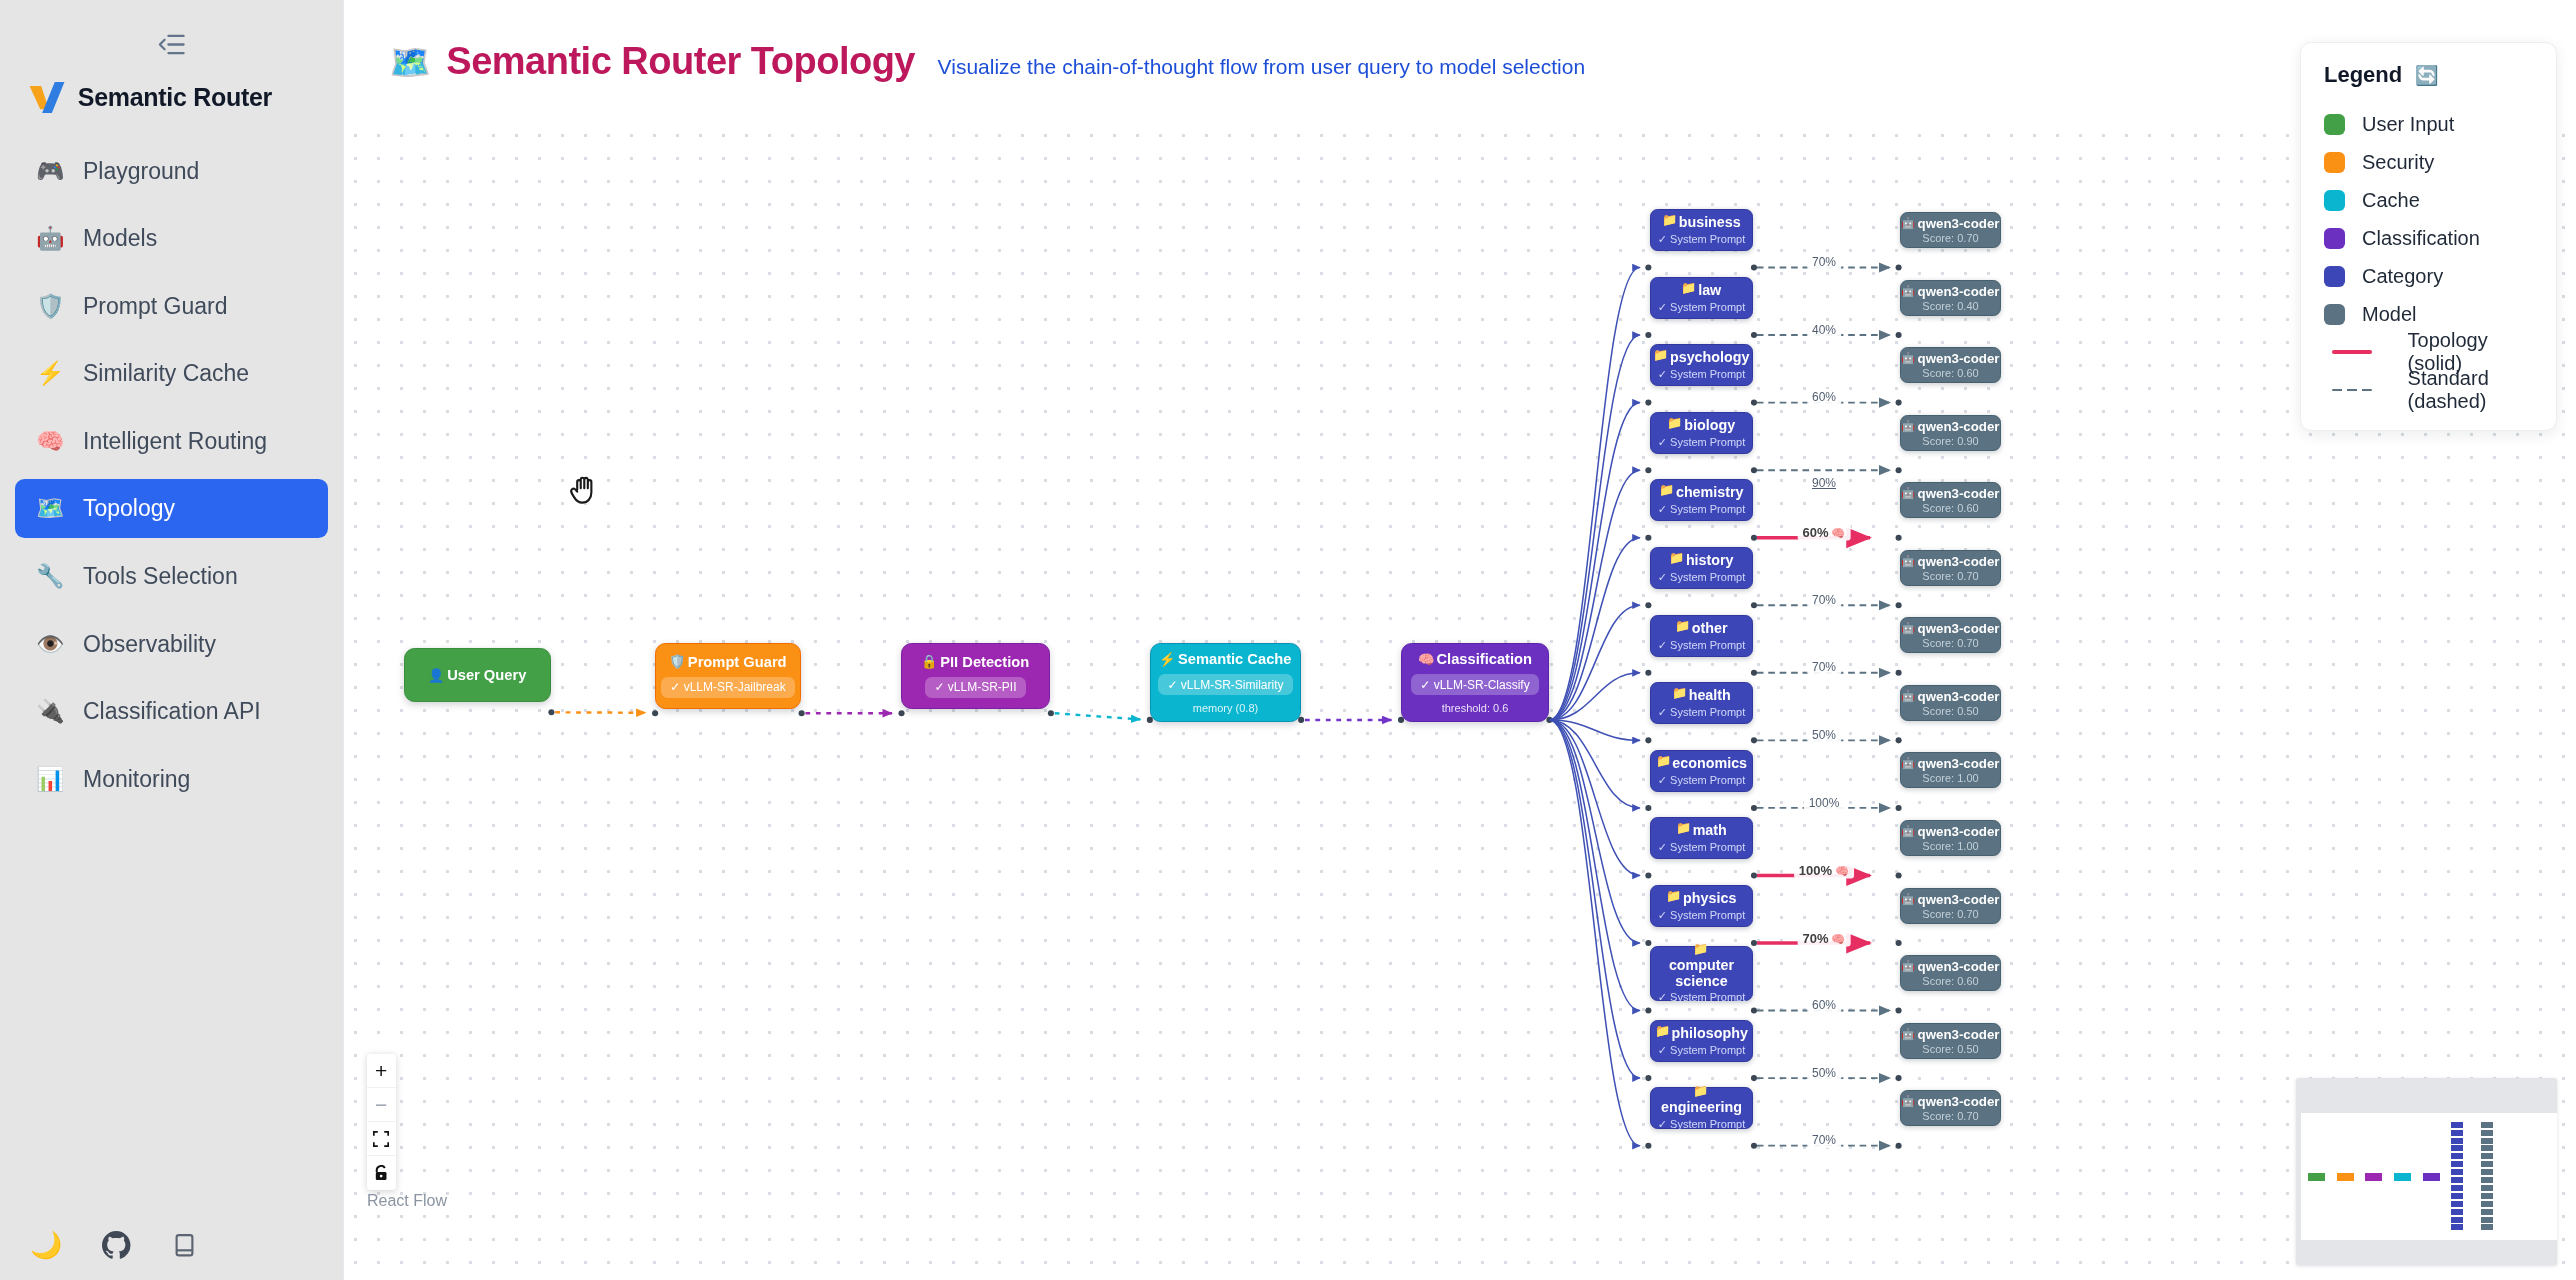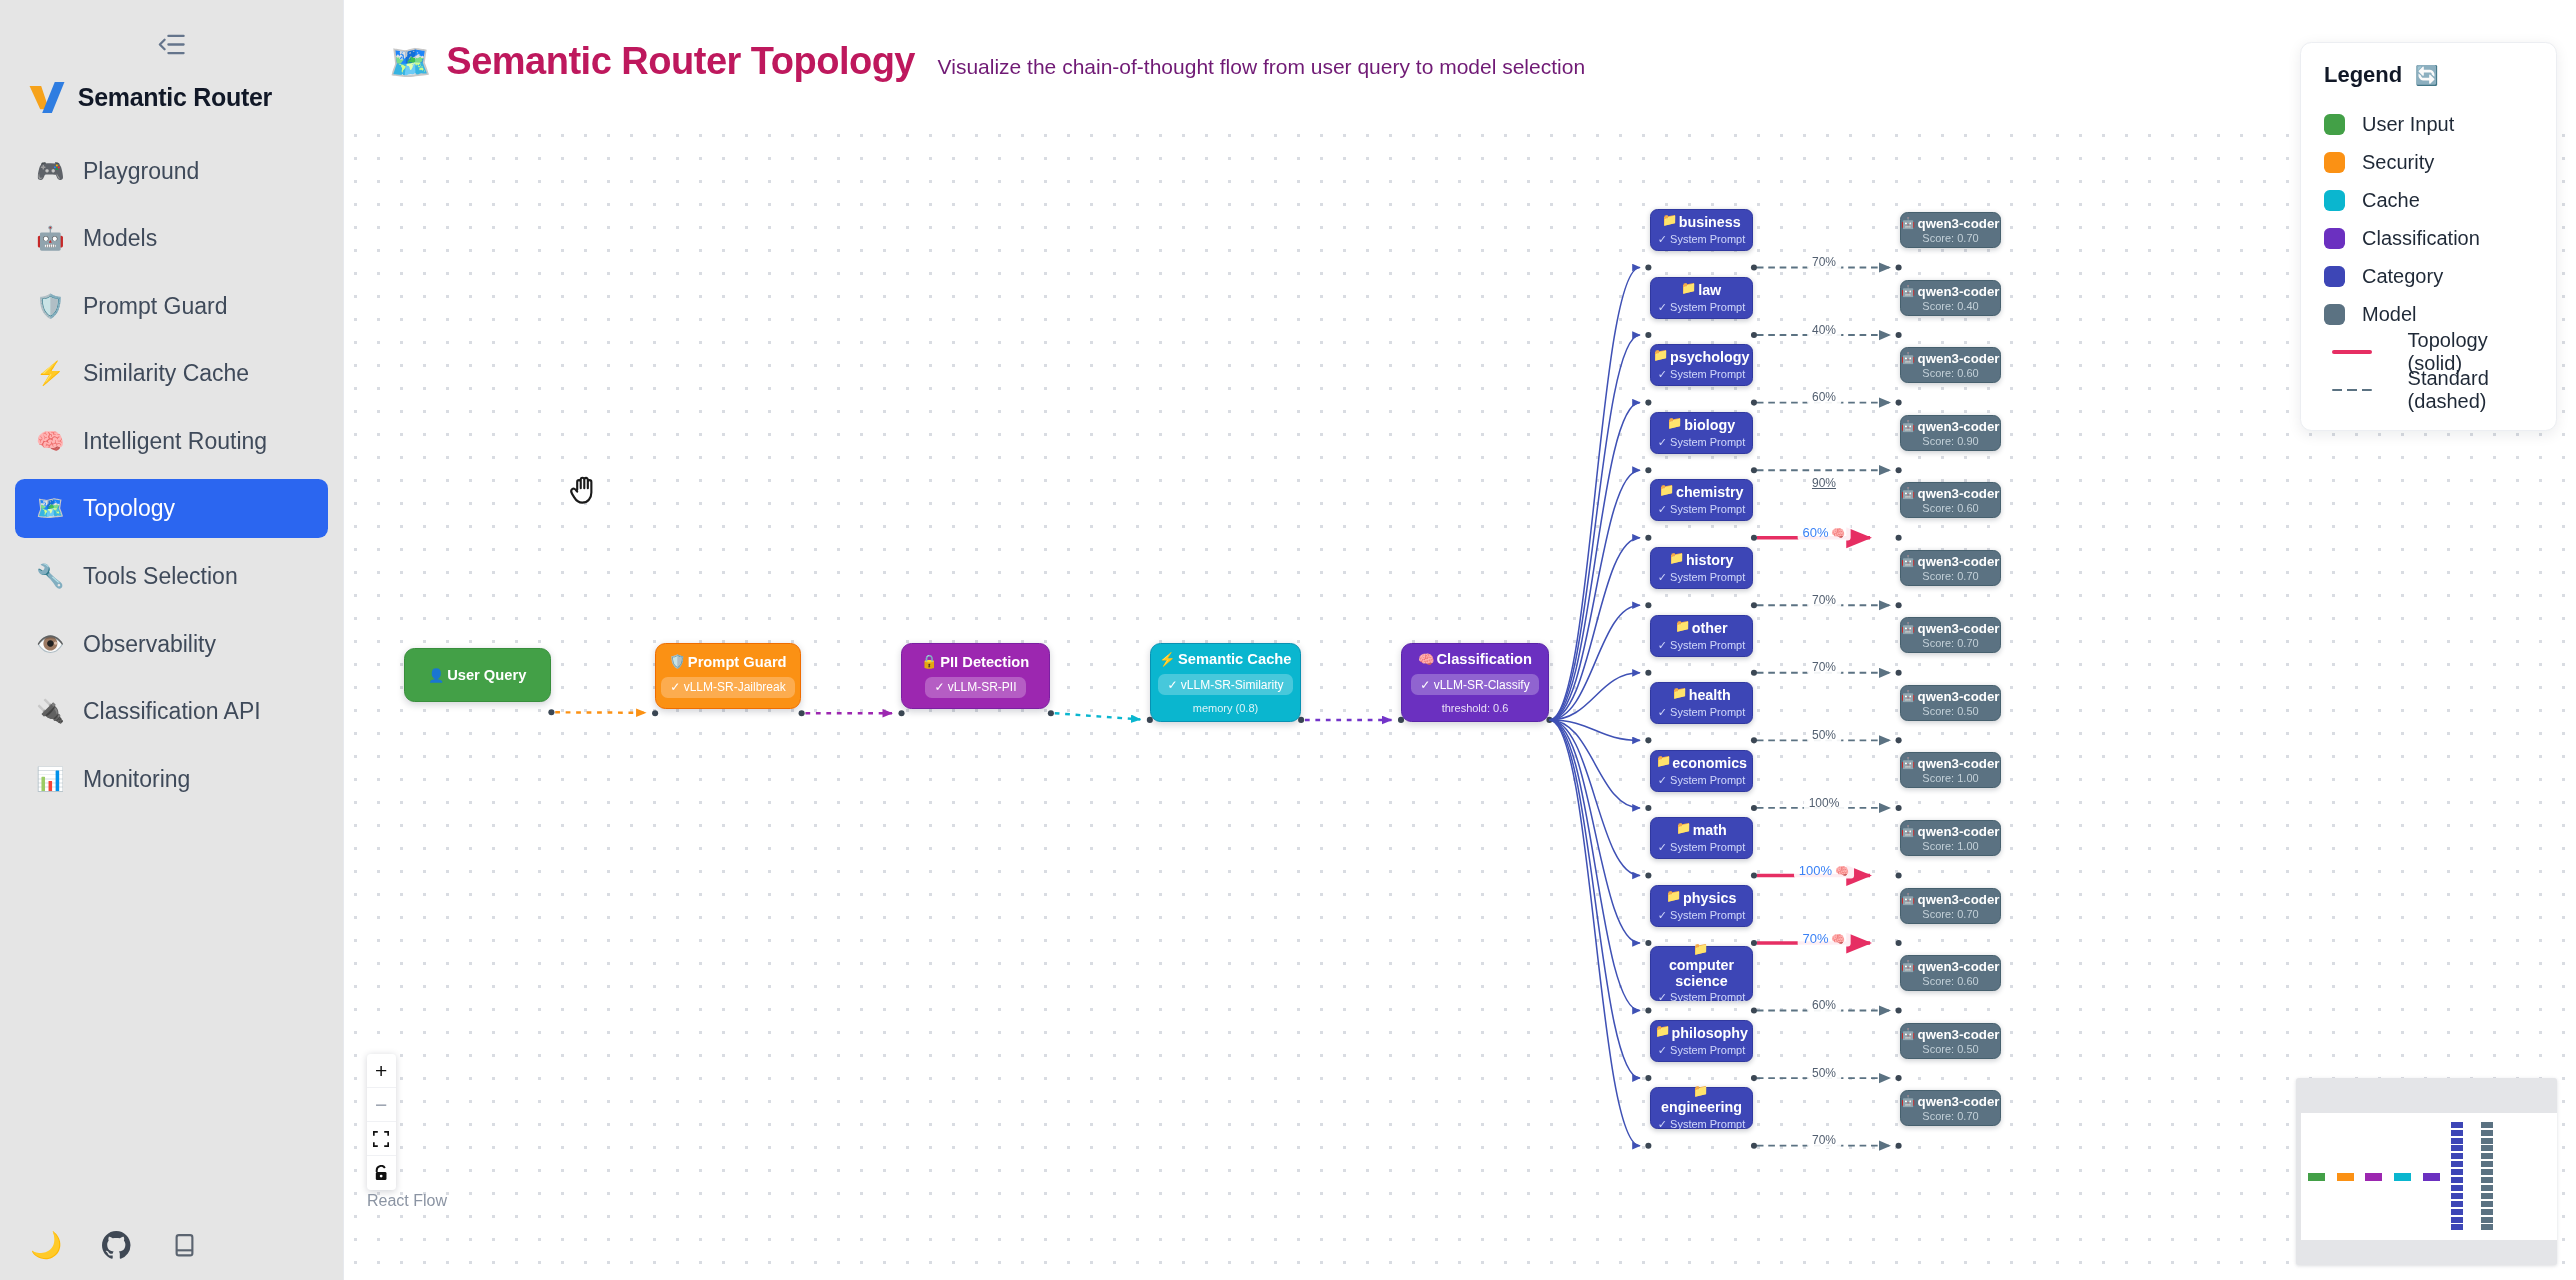--- a/index.html
+++ b/index.html
@@ -25,21 +25,21 @@
   .topbar a { font-size:22px; color:#475569; text-decoration:none; cursor:pointer; }
 
   .canvas { position:relative; flex:1; background:#fff; overflow:hidden; }
   .dots { position:absolute; left:0; right:0; top:124px; bottom:0;
           background-image:radial-gradient(#d9dce2 1.6px, transparent 1.6px);
           background-size:23px 23px; }
 
   .page-header { position:absolute; top:40px; left:45px; display:flex; align-items:baseline; gap:15px; }
   .page-header .hdr-emoji { font-size:34px; }
   .page-header h1 { font-size:38px; font-weight:700; color:#be185d; letter-spacing:-0.5px; }
-  .page-header .subtitle { font-size:21px; color:#701a75; margin-left:7.6px; }
+  .page-header .subtitle { font-size:21px; color:#1d4ed8; margin-left:7.6px; }
 
   svg.edges { position:absolute; left:0; top:0; width:100%; height:100%; pointer-events:none; }
 
   
   .pn { position:absolute; border-radius:10.5px; color:#fff; display:flex; flex-direction:column; align-items:center; justify-content:center; gap:6.7px; box-shadow:0 2.9px 7.6px rgba(15,23,42,.18); cursor:grab; }
   .pn-title { font-size:14.7px; font-weight:700; display:flex; align-items:center; }
   .pn-title .pn-ic { font-size:13.3px; margin-right:1.9px; }
   .pn-badge { font-size:12px; font-weight:500; background:rgba(255,255,255,.25); padding:3.8px 9.5px; border-radius:6.7px; white-space:nowrap; }
   .pn-sub { font-size:11px; opacity:.85; }
   .pn.green  { background:#43a047; border:1px solid #388e3c; }
@@ -52,21 +52,21 @@
   .cat-node { position:absolute; width:103px; background:#3d46b6; border:1px solid #3038a0; border-radius:7.6px; color:#fff; display:flex; flex-direction:column; align-items:center; justify-content:center; gap:2.9px; box-shadow:0 1.9px 4.8px rgba(15,23,42,.22); cursor:grab; padding:3.8px 1.9px; }
   .cat-name { font-size:14.3px; font-weight:700; line-height:1.12; text-align:center; display:flex; flex-wrap:wrap; justify-content:center; }
   .cat-name .c-ic { font-size:12.4px; margin-right:1px; }
   .cat-sys { font-size:11px; color:#dbe2ff; opacity:.92; }
   .model-node { position:absolute; width:101px; background:#5b7282; border:1px solid #46606e; border-radius:7.6px; color:#fff; display:flex; flex-direction:column; align-items:center; justify-content:center; gap:1.9px; box-shadow:0 1.9px 4.8px rgba(15,23,42,.2); cursor:grab; }
   .model-name { font-size:13.3px; font-weight:700; display:flex; align-items:center; }
   .model-name .m-ic { font-size:11.4px; margin-right:1.9px; }
   .model-score { font-size:11px; color:#c3d0d8; }
 
   .edge-label { position:absolute; transform:translate(-50%,-50%); font-size:12px; color:#525f70; background:rgba(255,255,255,.92); padding:1px 4.8px; border-radius:2.9px; white-space:nowrap;margin-top:32px; }
-  .edge-label.reason { color:#3b82f6; font-weight:400; font-size:13px; }
+  .edge-label.reason { color:#404040; font-weight:700; font-size:13px; }
   .edge-label .re { font-size:11.4px; margin-left:2.9px; }
 
   
   .legend { position:absolute; top:42px; right:19px; width:257px; background:#fff; border:1px solid #eceef2; border-radius:11.4px; box-shadow:0 3.8px 13.3px rgba(15,23,42,.08); padding:19px 23px 21px; }
   .legend-title { display:flex; align-items:center; gap:13.3px; font-size:22px; font-weight:700; color:#111827; margin-bottom:17px; }
   .legend-title .lg-refresh { font-size:19px; }
   .legend-row { display:flex; align-items:center; gap:17px; height:38px; font-size:20px; color:#1f2937; }
   .legend-swatch { width:21px; height:21px; border-radius:5.7px; flex:none; }
   .legend-line-row { display:flex; align-items:center; gap:15px; height:38px; font-size:20px; color:#1f2937; }
   .lg-line { width:40px; height:4.8px; border-radius:2.9px; flex:none; }

